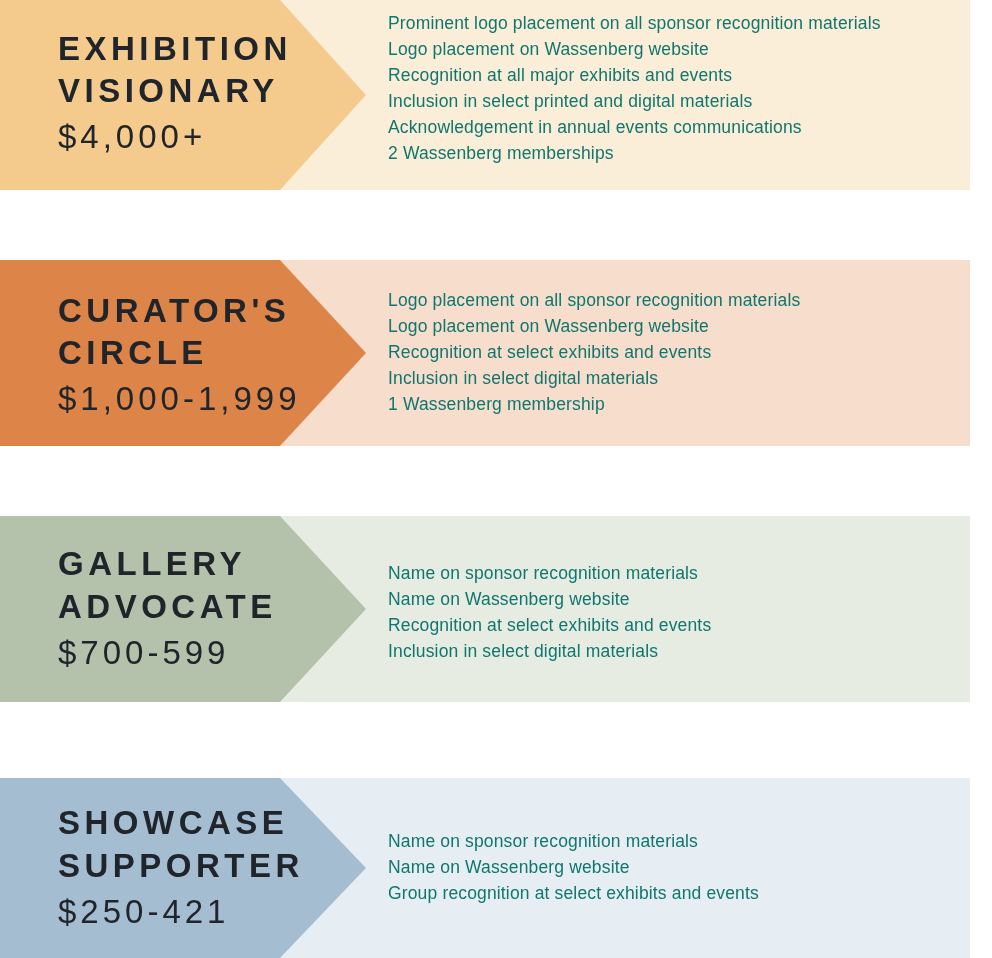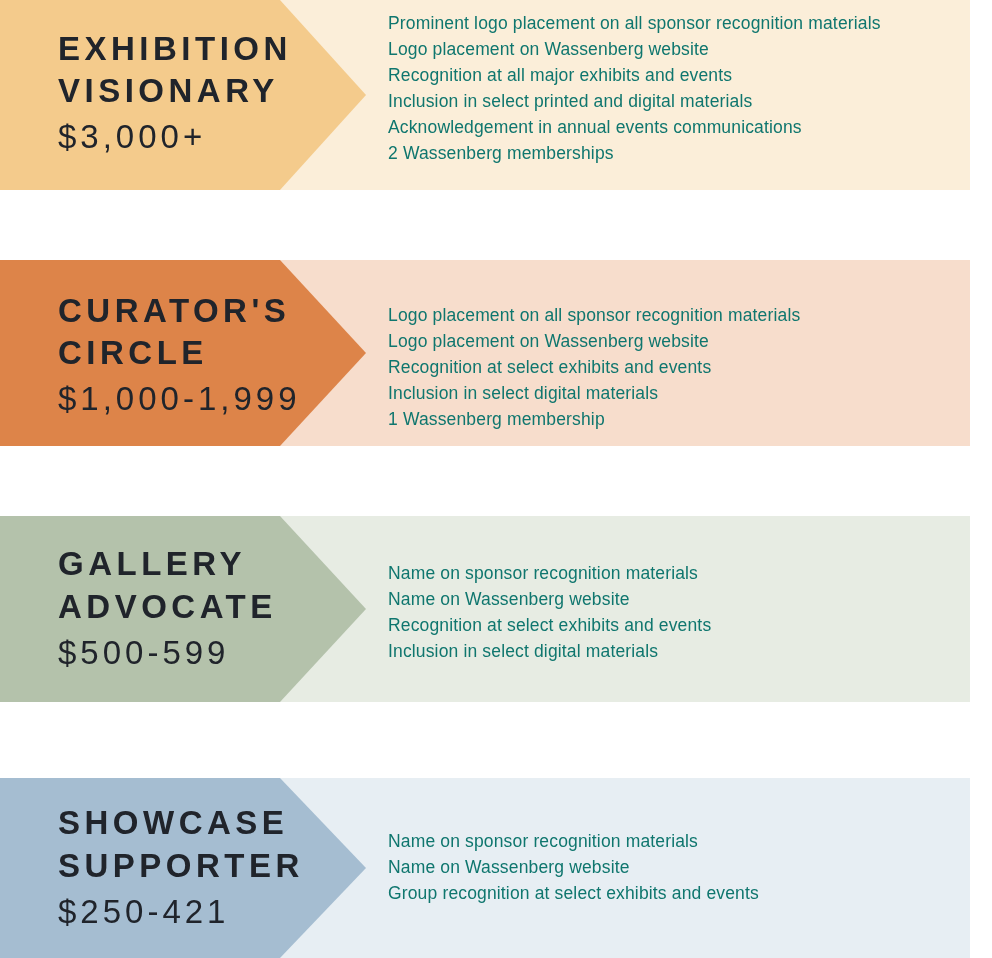--- a/index.html
+++ b/index.html
@@ -95,21 +95,21 @@
     background: #ffffff;
   }
 
   
   #tier-0 { height: 190px; }
   #tier-0 .tier-benefits { padding-top: 10px; }
   #tier-0 .tier-label { justify-content: flex-start; padding-top: 28px; }
 
   
   #tier-1 { height: 186px; }
-  #tier-1 .tier-benefits { padding-top: 42px; }
+  #tier-1 .tier-benefits { padding-top: 27px; }
   #tier-1 .tier-label { justify-content: center; padding-top: 5px; }
 
   
   #tier-2 { height: 186px; }
   #tier-2 .tier-benefits { padding-top: 44px; }
 
   
   #tier-3 { height: 180px; }
   #tier-3 .tier-benefits { padding-top: 50px; }
 
@@ -124,21 +124,21 @@
 
   <section class="tier" id="tier-0">
     <div class="tier-bg" style="background:#fbeed9;"></div>
     <svg class="tier-arrow" viewBox="0 0 366 190" preserveAspectRatio="none">
       <polygon points="0,0 280,0 366,95 280,190 0,190" fill="#f4cb8c"></polygon>
     </svg>
     <div class="tier-inner">
       <div class="tier-label">
         <div class="tier-name">EXHIBITION</div>
         <div class="tier-name">VISIONARY</div>
-        <div class="tier-amount">$3,000+</div>
+        <div class="tier-amount">$4,000+</div>
       </div>
       <div class="tier-benefits">
         <div class="benefit">Prominent logo placement on all sponsor recognition materials</div>
         <div class="benefit">Logo placement on Wassenberg website</div>
         <div class="benefit">Recognition at all major exhibits and events</div>
         <div class="benefit">Inclusion in select printed and digital materials</div>
         <div class="benefit">Acknowledgement in annual events communications</div>
         <div class="benefit">2 Wassenberg memberships</div>
       </div>
     </div>
@@ -171,21 +171,21 @@
 
   <section class="tier" id="tier-2">
     <div class="tier-bg" style="background:#e7ece3;"></div>
     <svg class="tier-arrow" viewBox="0 0 366 186" preserveAspectRatio="none">
       <polygon points="0,0 280,0 366,93 280,186 0,186" fill="#b4c2ab"></polygon>
     </svg>
     <div class="tier-inner">
       <div class="tier-label">
         <div class="tier-name">GALLERY</div>
         <div class="tier-name">ADVOCATE</div>
-        <div class="tier-amount">$500-599</div>
+        <div class="tier-amount">$700-599</div>
       </div>
       <div class="tier-benefits">
         <div class="benefit">Name on sponsor recognition materials</div>
         <div class="benefit">Name on Wassenberg website</div>
         <div class="benefit">Recognition at select exhibits and events</div>
         <div class="benefit">Inclusion in select digital materials</div>
       </div>
     </div>
   </section>
 

